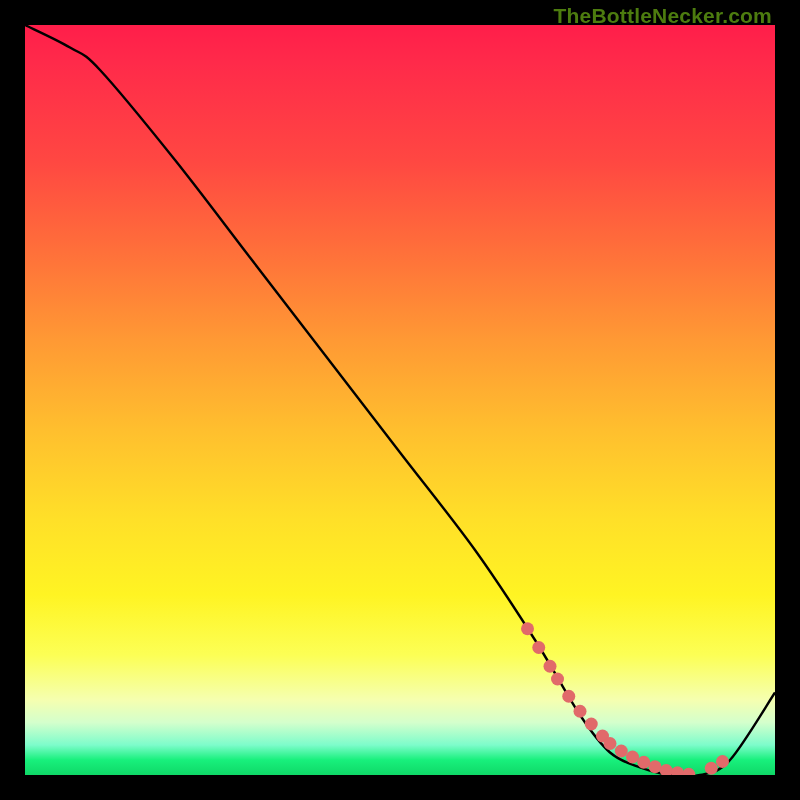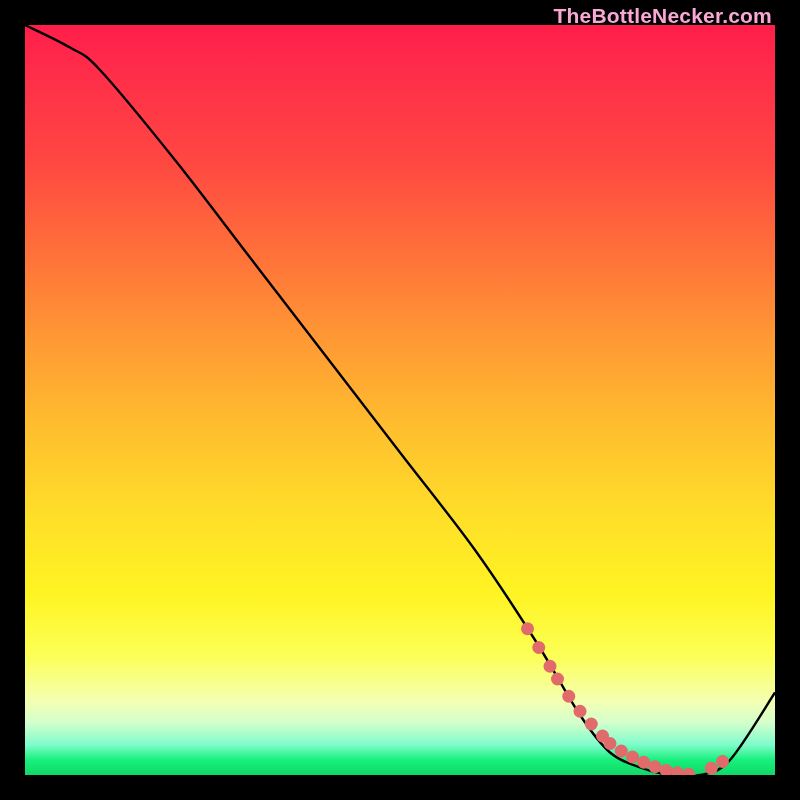--- a/index.html
+++ b/index.html
@@ -43,21 +43,21 @@
       #18f07c 98%,
       #0fd867 100%
     );
   }
   .watermark {
     position: absolute;
     top: 4px;
     right: 28px;
     font-size: 21px;
     font-weight: 600;
-    color: #f9a8d4;
+    color: #4d7c0f;
     letter-spacing: 0.2px;
   }
   svg.curve {
     position: absolute;
     top: 0;
     left: 0;
     width: 750px;
     height: 750px;
   }
 </style>

